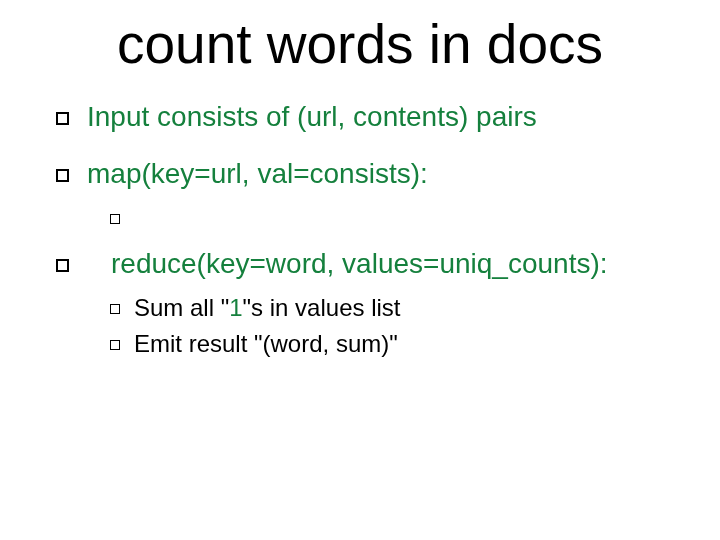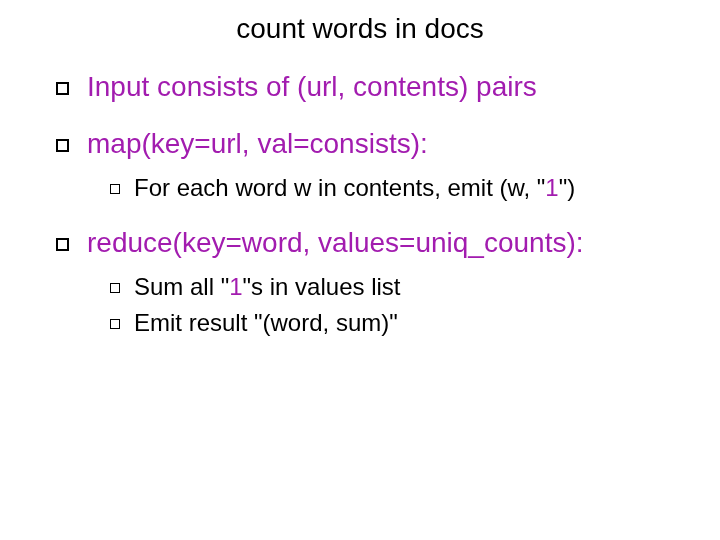--- a/index.html
+++ b/index.html
@@ -12,21 +12,21 @@
     color: #000000;
     overflow: hidden;
   }
   .slide {
     width: 720px;
     height: 540px;
     position: relative;
     box-sizing: border-box;
   }
   .title {
-    font-size: 28px;
+    font-size: 55px;
     font-weight: 400;
     text-align: center;
     padding-top: 14px;
     color: #000;
     line-height: 1.1;
   }
   .body {
     padding: 24px 48px 0 56px;
   }
   .lvl1 {
@@ -61,21 +61,21 @@
     box-sizing: border-box;
     margin-top: 11px;
     margin-right: 14px;
     flex: 0 0 auto;
   }
   .lvl2 .txt {
     font-size: 24px;
     line-height: 1.25;
   }
   .purple {
-    color: #a21caf;
+    color: #15803d;
   }
 </style>
 </head>
 <body>
 
 <div class="slide">
 
   <div class="title">count words in docs</div>
 
   <div class="body">
@@ -85,24 +85,23 @@
       <span class="txt purple">Input consists of (url, contents) pairs</span>
     </div>
 
     <div class="lvl1">
       <span class="bullet"></span>
       <span class="txt purple">map(key=url, val=consists):</span>
     </div>
 
     <div class="lvl2">
       <span class="bullet"></span>
-      <span class="txt"><span>For each word w in contents, emit (w, "</span><span class="purple">1</span><span>")</span></span>
     </div>
 
-    <div class="lvl1" style="margin-top:10px;">
+    <div class="lvl1" style="margin-top:10px;gap:24px;">
       <span class="bullet"></span>
       <span class="txt purple">reduce(key=word, values=uniq_counts):</span>
     </div>
 
     <div class="lvl2">
       <span class="bullet"></span>
       <span class="txt"><span>Sum all "</span><span class="purple">1</span><span>"s in values list</span></span>
     </div>
 
     <div class="lvl2" style="margin-top:-16px;">

